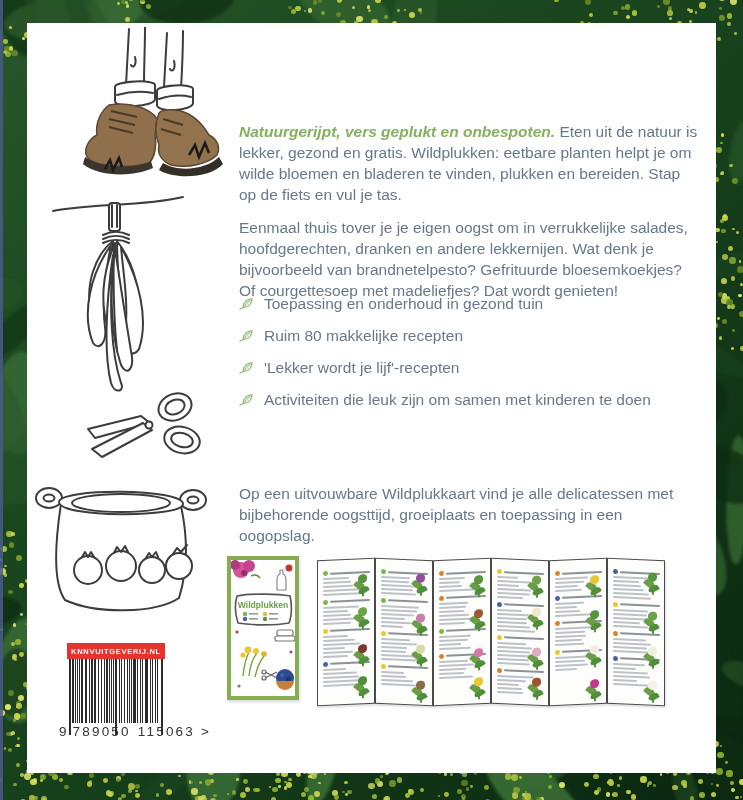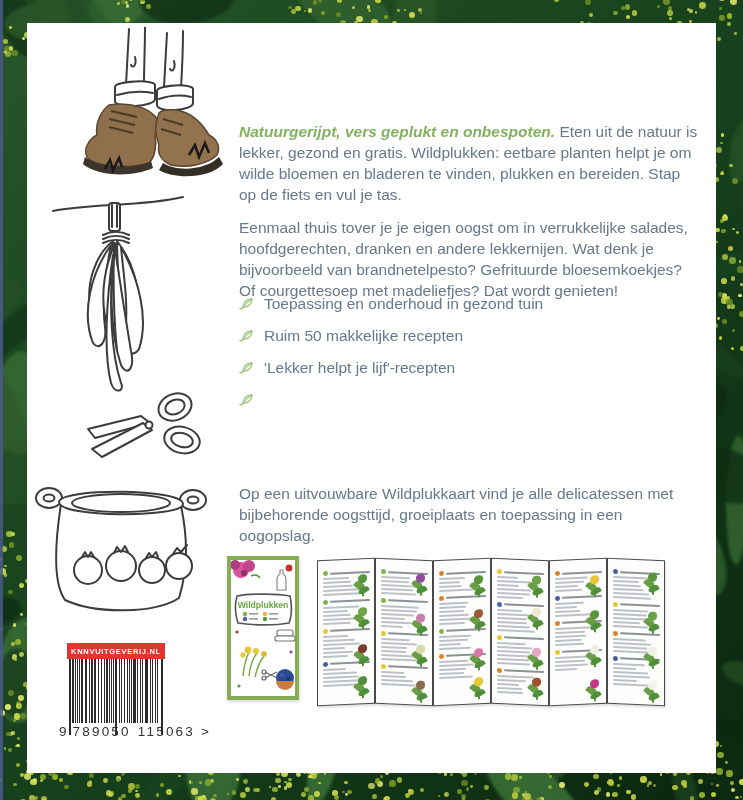--- a/index.html
+++ b/index.html
@@ -723,36 +723,37 @@
               <path d="M4,11.5 C3,12.6 2,13 1,12.8" fill="none" stroke="#9dc183" stroke-width="1.4" stroke-linecap="round"></path>
             </svg></span>
           <span>Toepassing en onderhoud in gezond tuin</span>
         </div>
         <div class="bullet-row">
           <span><svg width="15" height="15" viewBox="0 0 15 15">
               <path d="M4,11.5 C4.4,6.4 8.2,3.2 13,2.6 C13,7.6 9.4,11.2 5,11.4 Z" fill="none" stroke="#9dc183" stroke-width="1.4" stroke-linejoin="round"></path>
               <path d="M5.4,10.4 C7.2,7.4 9.4,5.2 11.8,3.8" fill="none" stroke="#9dc183" stroke-width="1.1"></path>
               <path d="M4,11.5 C3,12.6 2,13 1,12.8" fill="none" stroke="#9dc183" stroke-width="1.4" stroke-linecap="round"></path>
             </svg></span>
-          <span>Ruim 50 makkelijke recepten</span>
+          <span>Ruim 80 makkelijke recepten</span>
         </div>
         <div class="bullet-row">
           <span><svg width="15" height="15" viewBox="0 0 15 15">
               <path d="M4,11.5 C4.4,6.4 8.2,3.2 13,2.6 C13,7.6 9.4,11.2 5,11.4 Z" fill="none" stroke="#9dc183" stroke-width="1.4" stroke-linejoin="round"></path>
               <path d="M5.4,10.4 C7.2,7.4 9.4,5.2 11.8,3.8" fill="none" stroke="#9dc183" stroke-width="1.1"></path>
               <path d="M4,11.5 C3,12.6 2,13 1,12.8" fill="none" stroke="#9dc183" stroke-width="1.4" stroke-linecap="round"></path>
             </svg></span>
-          <span>'Lekker helpt je lijf'-recepten</span>
+          <span>'Lekker wordt je lijf'-recepten</span>
         </div>
         <div class="bullet-row">
           <span><svg width="15" height="15" viewBox="0 0 15 15">
               <path d="M4,11.5 C4.4,6.4 8.2,3.2 13,2.6 C13,7.6 9.4,11.2 5,11.4 Z" fill="none" stroke="#9dc183" stroke-width="1.4" stroke-linejoin="round"></path>
               <path d="M5.4,10.4 C7.2,7.4 9.4,5.2 11.8,3.8" fill="none" stroke="#9dc183" stroke-width="1.1"></path>
               <path d="M4,11.5 C3,12.6 2,13 1,12.8" fill="none" stroke="#9dc183" stroke-width="1.4" stroke-linecap="round"></path>
             </svg></span>
+          <span>Activiteiten die leuk zijn om samen met kinderen te doen</span>
         </div>
       </div>
 
     <p class="text-block p3">Op een uitvouwbare Wildplukkaart vind je alle delicatessen met bijbehorende oogsttijd, groeiplaats en toepassing in een oogopslag.</p>
 
     <div class="foldout-cover">
       <svg viewBox="0 0 64 136" width="64" height="136">
         <g>
           <circle cx="10" cy="10" r="8" fill="#d9539b"></circle>
           <circle cx="18" cy="6" r="6" fill="#c4458c"></circle>

